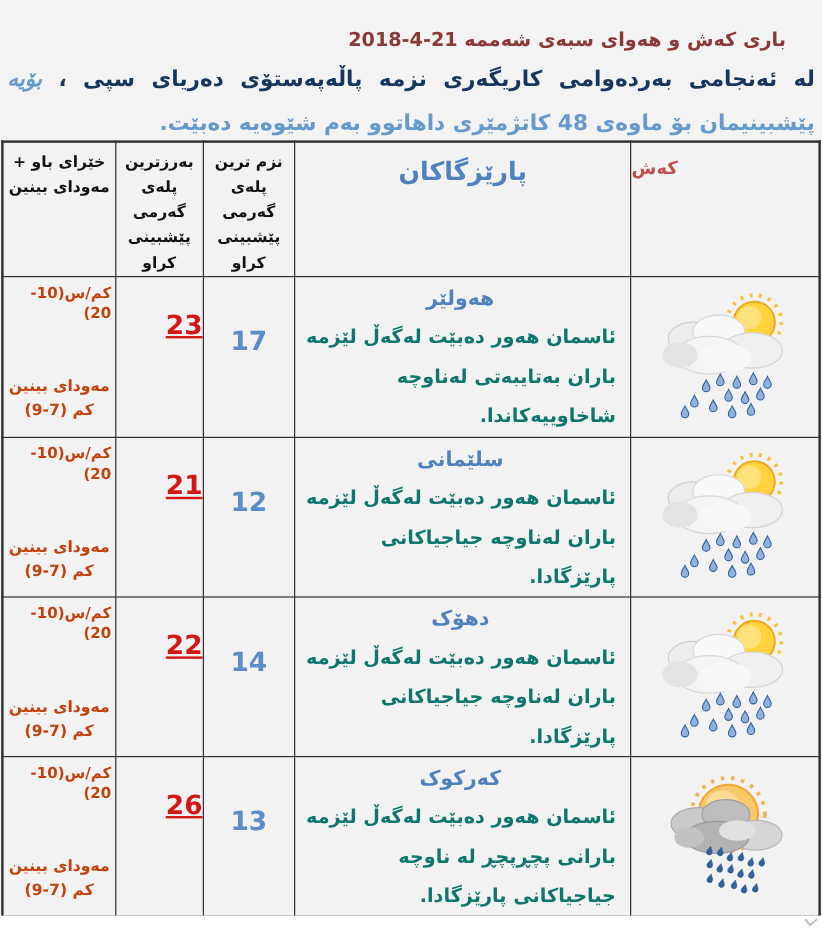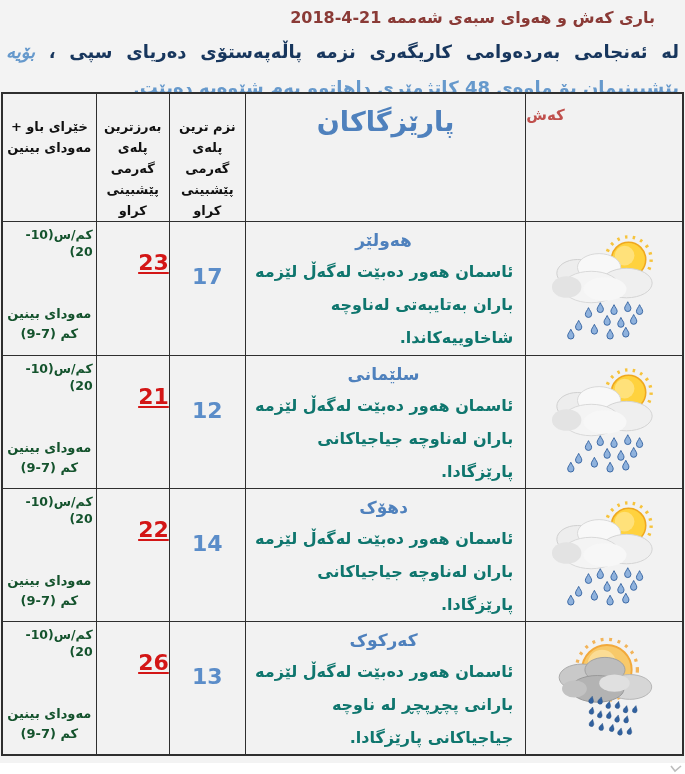--- a/index.html
+++ b/index.html
@@ -8,21 +8,21 @@
     width:685px; height:774px;
     font-family:"DejaVu Sans", sans-serif;
     font-weight:bold;
     direction:rtl;
     position:relative;
     overflow:hidden;
   }
   .page { width:685px; height:763px; background:#f3f3f3; }
 
   
-  .titles { height:92px; padding-top:7px; overflow:hidden; }
+  .titles { height:117px; padding-top:22px; overflow:hidden; }
   .t1 {
     color:#8a3a36; font-size:16px; line-height:22px;
     text-align:right; padding-right:30px;
   }
   .t2 {
     margin-top:8px; padding:0 6px;
     color:#17365d; font-size:18px; line-height:30px;
     text-align:justify; text-align-last:justify;
     white-space:normal;
   }
@@ -42,31 +42,31 @@
   td, th { border:1px solid #2f2f2f; background:#f2f2f2; vertical-align:top; }
 
   tr.hdr    { height:110px; }
   tr.r0     { height:134px; }
   tr.r1     { height:132px; }
   tr.r2     { height:133px; }
   tr.r3     { height:132px; }
 
   th { font-weight:bold; }
   .h-weather   { color:#c0504d; font-size:15px; padding-top:12px; text-align:left; }
-  .h-provinces { color:#4f81bd; font-size:27px; padding-top:12px; text-align:center; }
-  .h-small     { color:#111; font-size:13px; line-height:21px; padding-top:22px; text-align:center; }
+  .h-provinces { color:#4f81bd; font-size:21px; padding-top:12px; text-align:center; }
+  .h-small     { color:#111; font-size:13px; line-height:21px; padding-top:6px; text-align:center; }
 
   .c-weather { text-align:center; vertical-align:middle; }
   .c-prov    { padding:5px 12px 0 8px; }
   .city      { color:#4f81bd; font-size:17px; text-align:center; line-height:26px; }
   .fc        { color:#0f766e; font-size:16px; line-height:33px; text-align:right; margin-top:2px; }
   .c-low     { text-align:center; padding-top:42px; color:#5b8dc9; font-size:22px; }
   .c-high    { padding-top:28px; color:#d31616; font-size:22px;text-decoration:underline; }
 
-  .c-wind    { padding:4px 3px 0 3px; color:#14532d; }
+  .c-wind    { padding:4px 3px 0 3px; color:#c2410c; }
   .w1 { font-size:12.5px; text-align:right; line-height:17px; }
   .w2 { font-size:13px;  text-align:center; margin-top:44px; line-height:20px; }
   .w3 { font-size:13px;  text-align:center; line-height:20px; }
 
   .icon-wrap { display:inline-block; }
 
   .bottom-strip { height:11px; background:#ffffff; }
   .corner-mark { position:absolute; right:2px; bottom:1px; opacity:.65; }
 
   svg .dropA { fill:#8fb2dd; stroke:#2f5e9e; stroke-width:0.9; }

